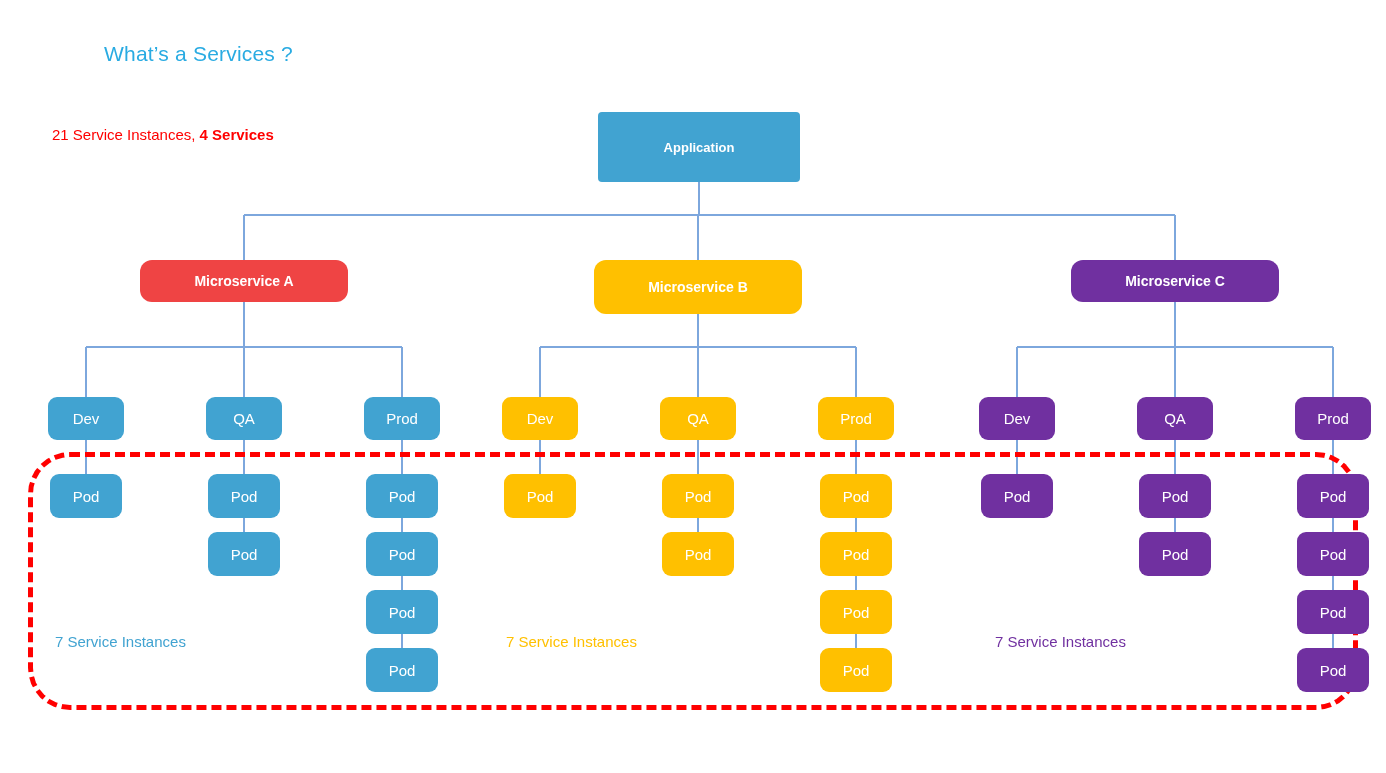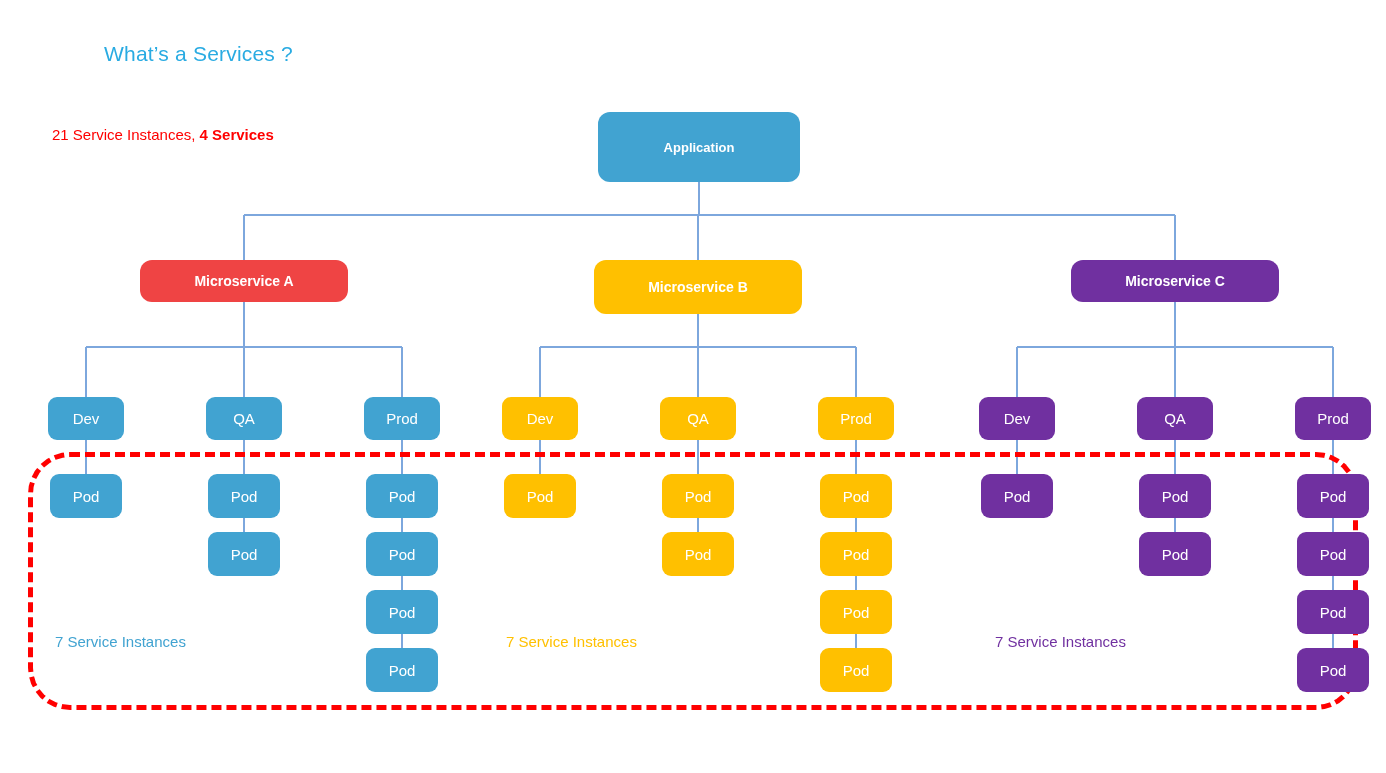--- a/index.html
+++ b/index.html
@@ -44,21 +44,21 @@
     display:flex;
     align-items:center;
     justify-content:center;
     color:#ffffff;
     box-sizing:border-box;
     text-align:center;
     line-height:1;
     z-index:3;
   }
   .node-app{
-    border-radius:12px;
+    border-radius:4px;
     font-size:13px;
     font-weight:bold;
   }
   .node-ms{
     border-radius:12px;
     font-size:14px;
     font-weight:bold;
   }
   .node-env{
     border-radius:9px;

